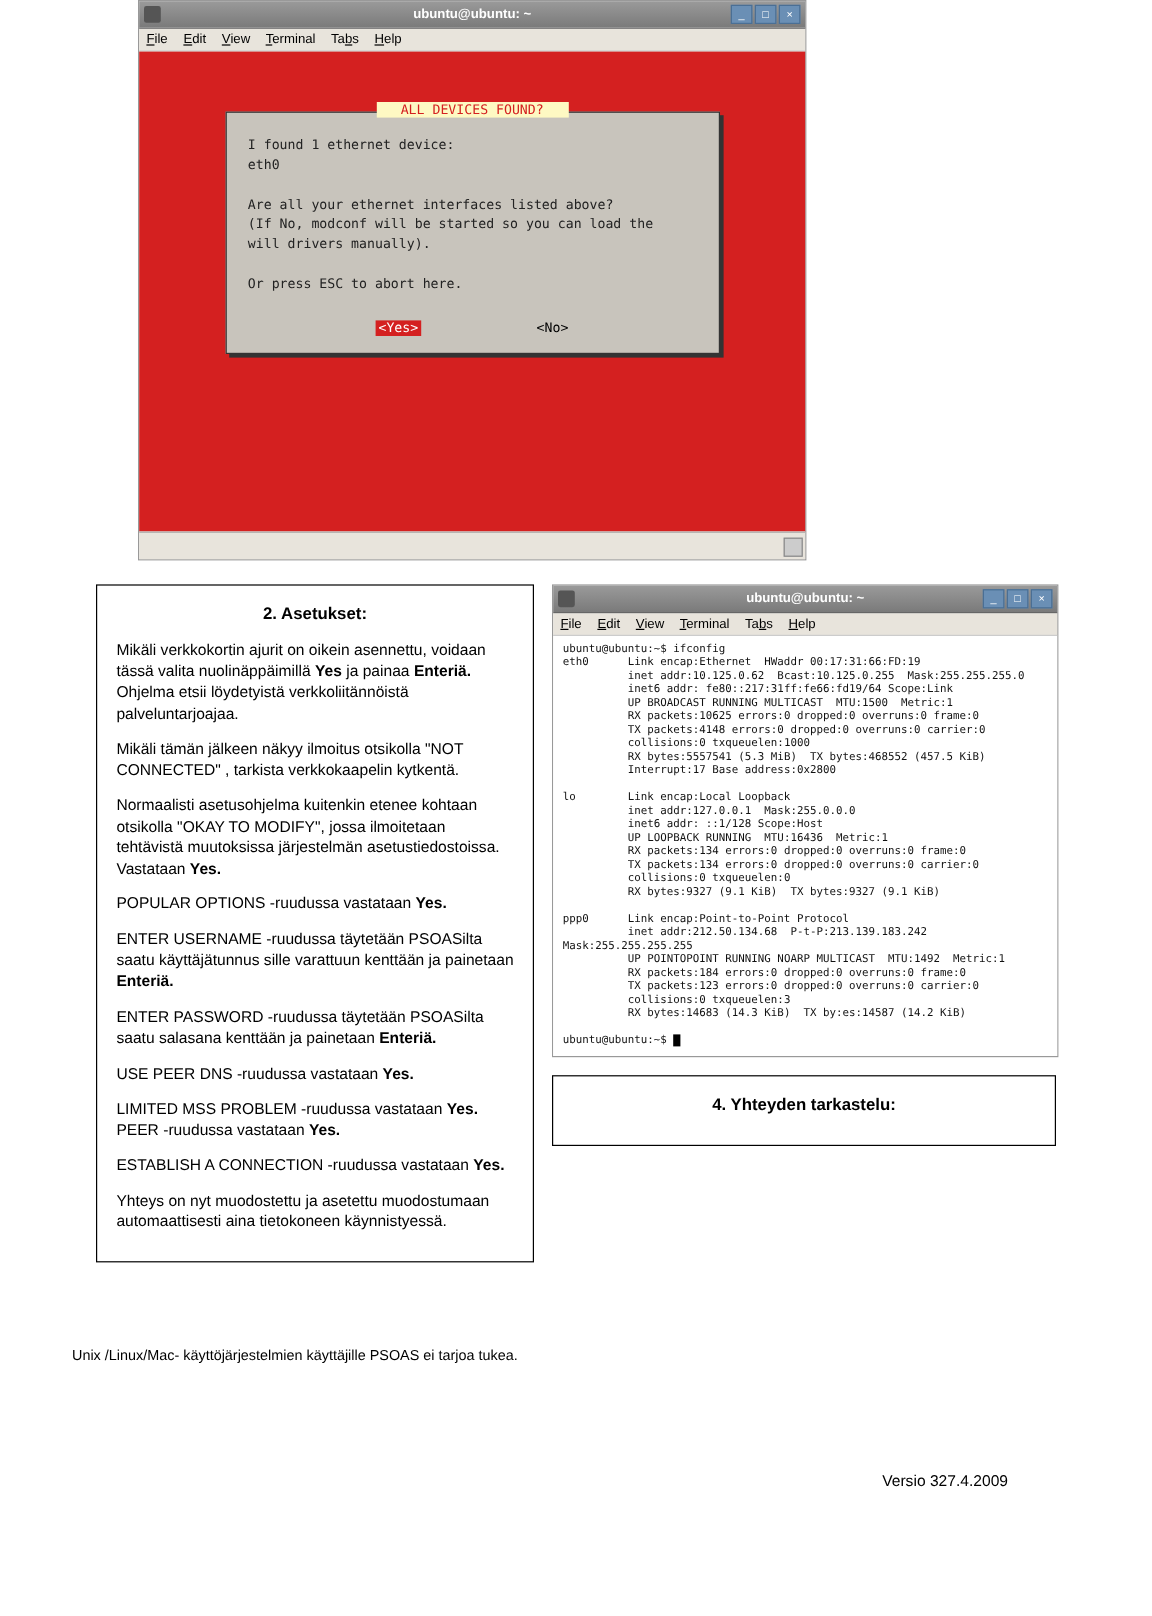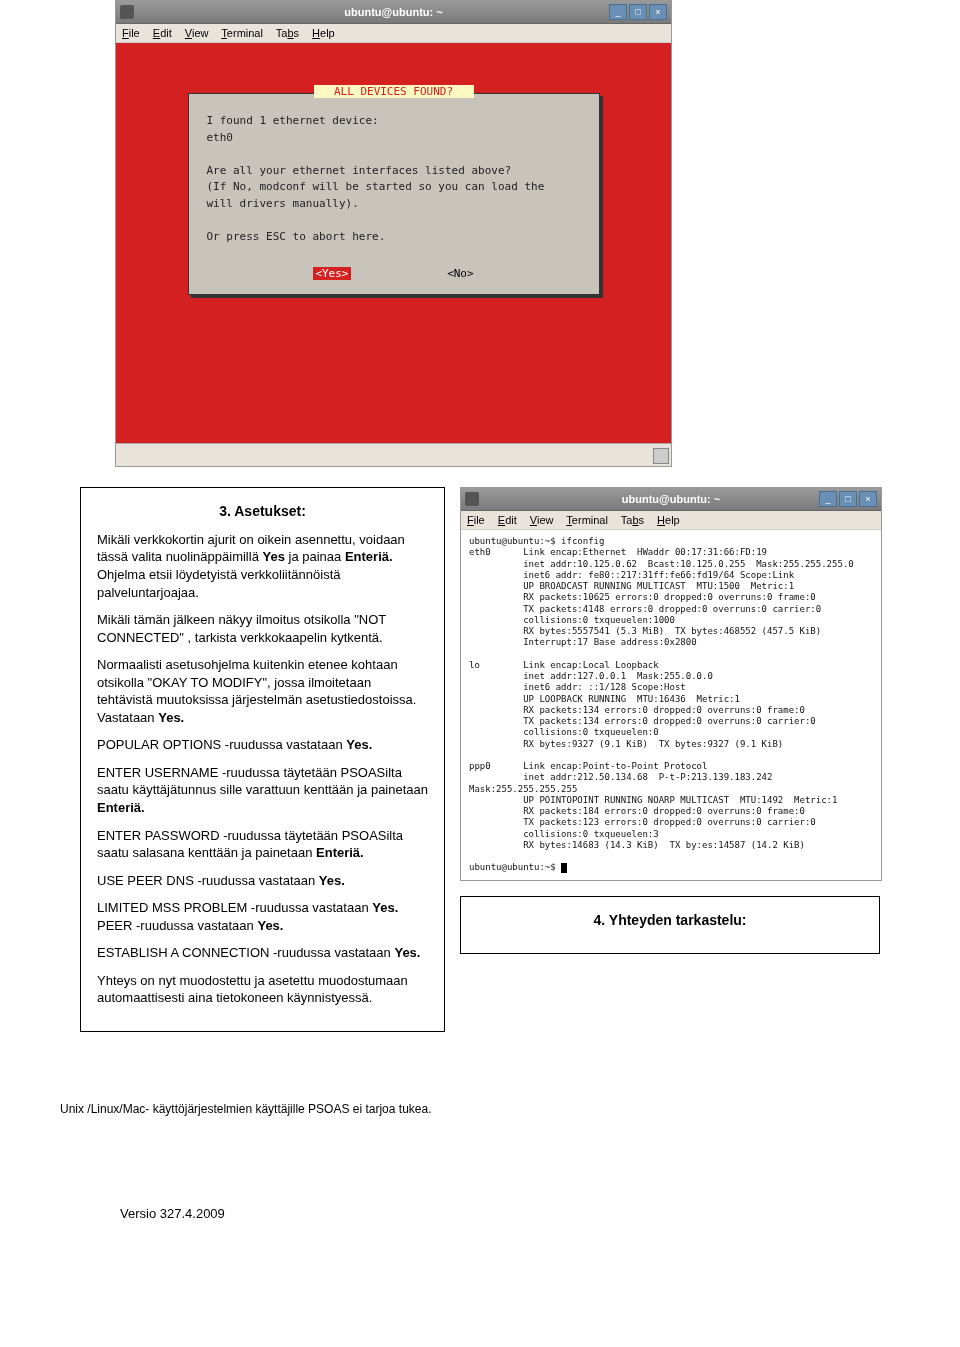--- a/index.html
+++ b/index.html
@@ -18,31 +18,31 @@
 .dialog-title{text-align:center;margin:-8px auto 0;width:160px;background:#fef9c3;color:#d42020;font-family:monospace;font-size:11px;position:relative;top:-1px}
 .dialog-content{padding:14px 18px;font-family:monospace;font-size:11px;color:#222;line-height:1.5}
 .dialog-buttons{text-align:center;padding:8px 0 14px;font-family:monospace;font-size:11px}
 .btn-yes{background:#d42020;color:#fff;padding:0 2px}
 .btn-no{margin-left:90px}
 .scrollbar-area{height:22px;background:#e8e4dc;border-top:1px solid #aaa;position:relative}
 .scroll-thumb{position:absolute;right:2px;bottom:2px;width:14px;height:14px;background:#ccc;border:1px solid #888}
 .content-row{display:flex;gap:15px;padding:0 20px;align-items:flex-start}
 .textbox{border:1px solid #000;padding:14px 16px;font-size:13px;line-height:1.35}
 .textbox h4{text-align:center;margin:0 0 10px;font-size:14px}
-.textbox p{margin:0 0 10px}
+.textbox p{margin:12px 0 10px}
 .textbox b{font-weight:bold}
 .left-col{width:480px}
 .right-col{width:420px;display:flex;flex-direction:column;gap:15px}
 
 .screenshot2{border:1px solid #999;width:420px;font-size:9px}
 .terminal2-body{background:#fff;padding:6px 8px;font-family:monospace;font-size:9px;line-height:1.25;white-space:pre-wrap;color:#111}
 .cursor{display:inline-block;width:6px;height:10px;background:#000;vertical-align:middle}
 
 .footer-text{text-align:left;margin:70px 0 90px;font-size:12px}
-.page-footer{display:flex;justify-content:flex-start;padding:0 60px 30px;font-size:13px}
+.page-footer{display:flex;justify-content:flex-end;padding:0 60px 30px;font-size:13px}
 </style>
 </head>
 <body>
 
 <div class="page">
 
 <div class="screenshot1">
   <div class="titlebar">
     <div class="titlebar-icon"></div>
     <div class="titlebar-title">ubuntu@ubuntu: ~</div>
@@ -80,21 +80,21 @@
     </div>
   </div>
   <div class="scrollbar-area">
     <div class="scroll-thumb"></div>
   </div>
 </div>
 
 <div class="content-row">
   <div class="left-col">
     <div class="textbox">
-      <h4>3. Asetukset:</h4>
+      <h4>2. Asetukset:</h4>
       <p><span>Mikäli verkkokortin ajurit on oikein asennettu, voidaan tässä valita nuolinäppäimillä </span><b>Yes</b><span> ja painaa </span><b>Enteriä.</b><span> Ohjelma etsii löydetyistä verkkoliitännöistä palveluntarjoajaa.</span></p>
       <p>Mikäli tämän jälkeen näkyy ilmoitus otsikolla "NOT CONNECTED" , tarkista verkkokaapelin kytkentä.</p>
       <p><span>Normaalisti asetusohjelma kuitenkin etenee kohtaan otsikolla "OKAY TO MODIFY", jossa ilmoitetaan tehtävistä muutoksissa järjestelmän asetustiedostoissa. Vastataan </span><b>Yes.</b></p>
       <p><span>POPULAR OPTIONS -ruudussa vastataan </span><b>Yes.</b></p>
       <p><span>ENTER USERNAME -ruudussa täytetään PSOASilta saatu käyttäjätunnus sille varattuun kenttään ja painetaan </span><b>Enteriä.</b></p>
       <p><span>ENTER PASSWORD -ruudussa täytetään PSOASilta saatu salasana kenttään ja painetaan </span><b>Enteriä.</b></p>
       <p><span>USE PEER DNS -ruudussa vastataan </span><b>Yes.</b></p>
       <p><span>LIMITED MSS PROBLEM -ruudussa vastataan </span><b>Yes.</b><br><span> PEER -ruudussa vastataan </span><b>Yes.</b></p>
       <p><span>ESTABLISH A CONNECTION -ruudussa vastataan </span><b>Yes.</b></p>
       <p>Yhteys on nyt muodostettu ja asetettu muodostumaan automaattisesti aina tietokoneen käynnistyessä.</p>

